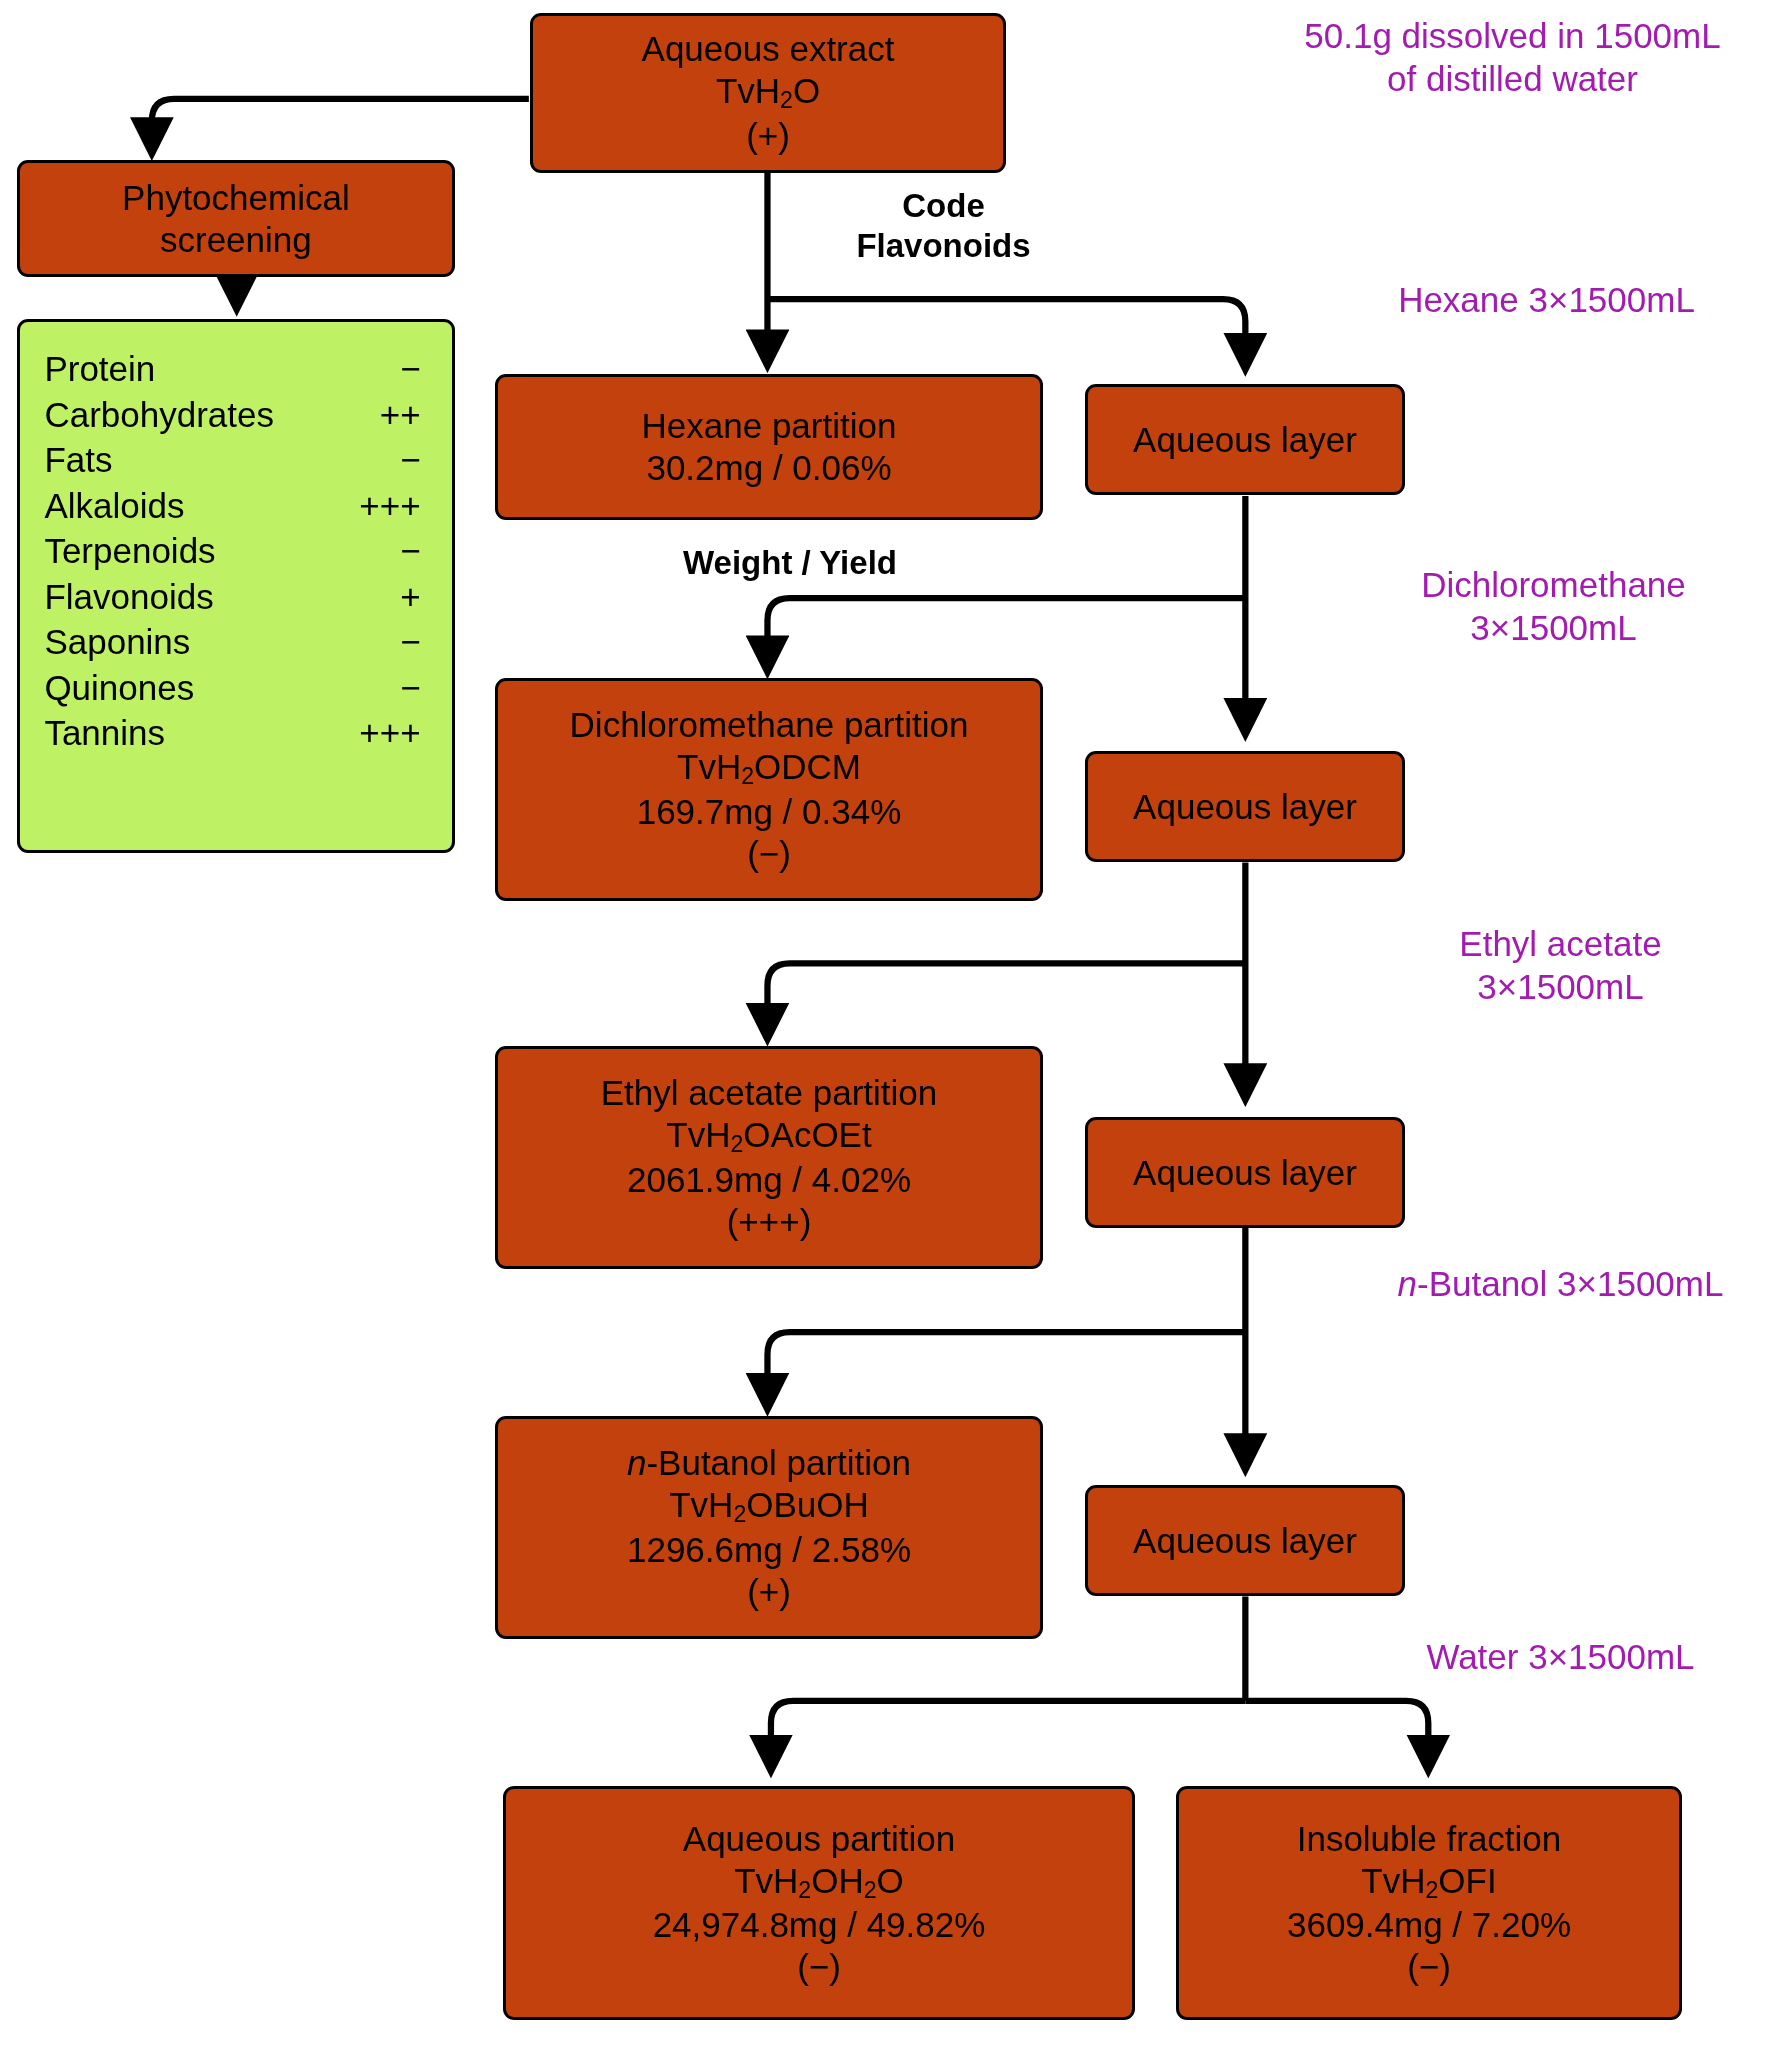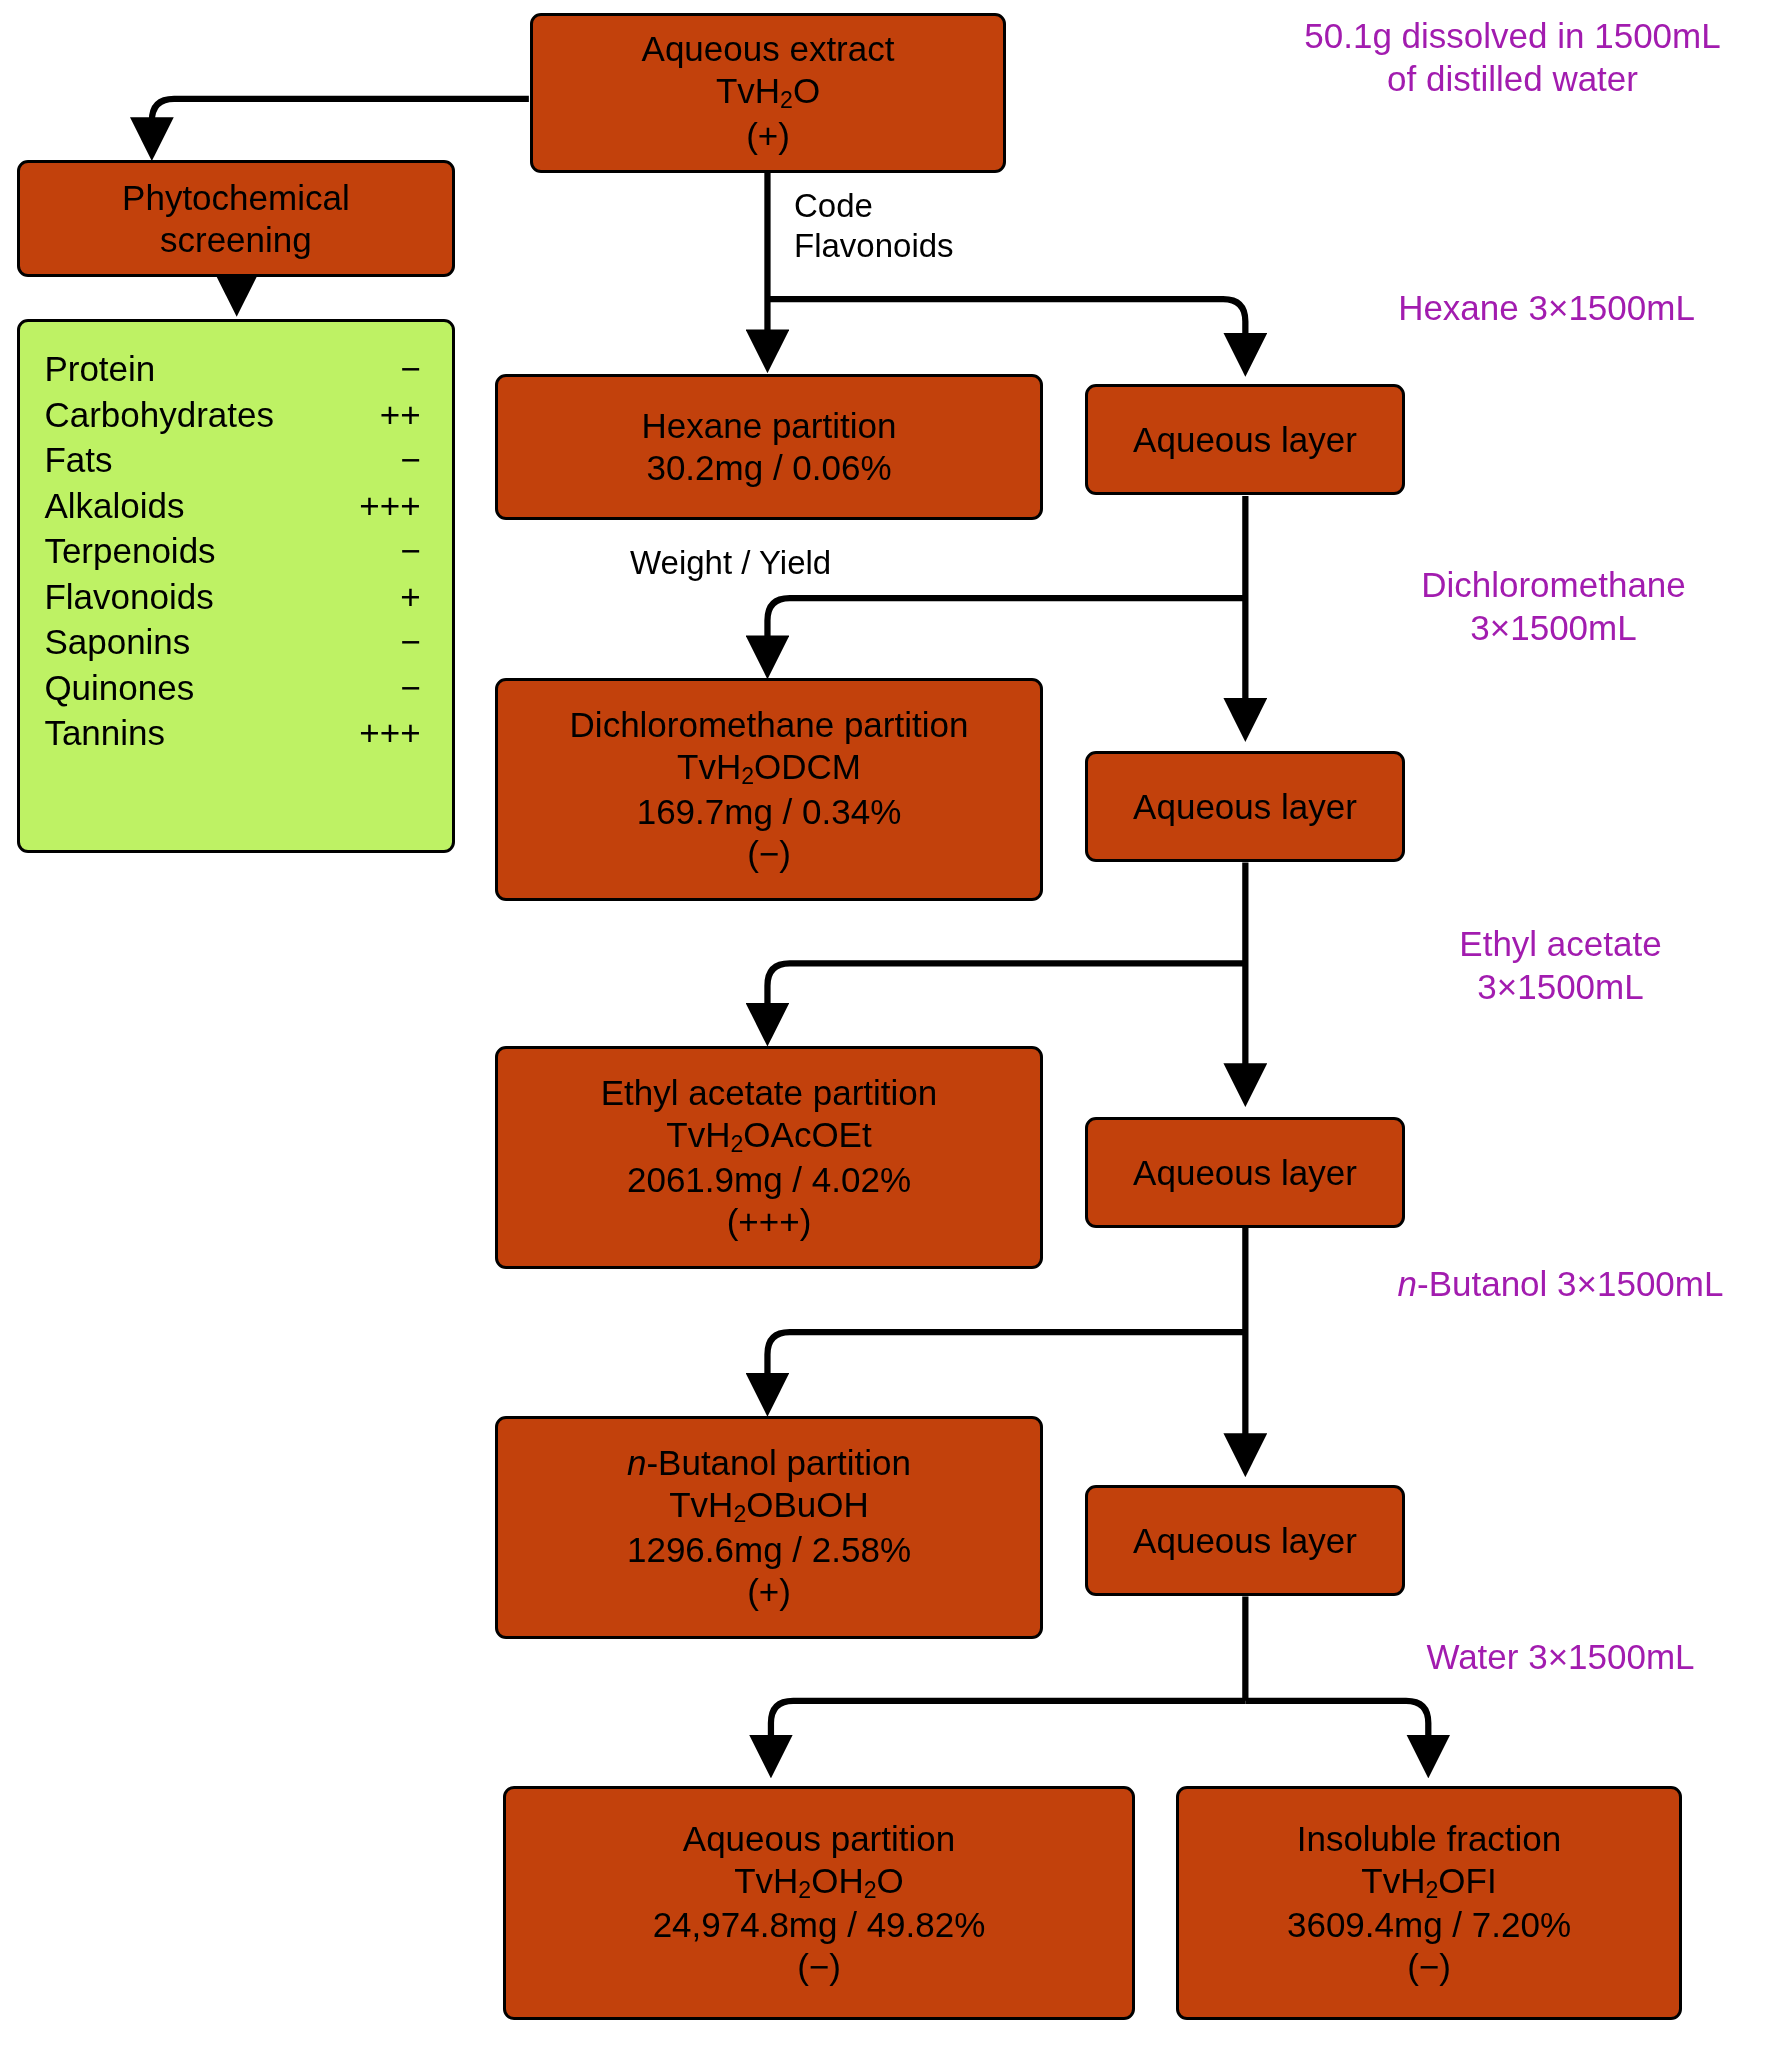--- a/index.html
+++ b/index.html
@@ -62,21 +62,21 @@
   .screening-row .sname { text-align: left; white-space: nowrap; }
   .screening-row .sval { text-align: right; white-space: nowrap; padding-right: 2.8px; }
   .edge-label {
     position: absolute;
     color: #000000;
     font-size: 33px;
     line-height: 1.22;
     white-space: pre-line;
     text-align: center;
   }
-  .edge-label.bold { font-weight: normal; text-align: left; }
+  .edge-label.bold { font-weight: bold; text-align: center; }
   .side-note {
     position: absolute;
     color: #a21caf;
     font-size: 35px;
     line-height: 1.24;
     text-align: center;
     white-space: pre-line;
   }
   .ital { font-style: italic; }
   sub { font-size: 0.66em; vertical-align: -0.22em; }
@@ -222,21 +222,21 @@
   <div class="node" style="left:1085px; top:1485px; width:320px; height:111px;">
     <span class="ln">Aqueous layer</span>
   </div>
 
   <div class="edge-label bold" style="left:794px; top:186px; width:299px;">Code
 Flavonoids</div>
   <div class="edge-label bold" style="left:630px; top:543px; width:320px;">Weight / Yield</div>
 
   <div class="side-note" style="left:1269px; top:14px; width:487px;">50.1g dissolved in 1500mL
 of distilled water</div>
-  <div class="side-note" style="left:1338px; top:278px; width:417px;margin-top:8px;">Hexane 3×1500mL</div>
+  <div class="side-note" style="left:1338px; top:278px; width:417px;">Hexane 3×1500mL</div>
   <div class="side-note" style="left:1338px; top:563px; width:431px;">Dichloromethane
 3×1500mL</div>
   <div class="side-note" style="left:1352px; top:922px; width:417px;">Ethyl acetate
 3×1500mL</div>
   <div class="side-note" style="left:1352px; top:1262px; width:417px;"><em class="ital">n</em><span>-Butanol 3×1500mL</span></div>
   <div class="side-note" style="left:1352px; top:1635px; width:417px;">Water 3×1500mL</div>
 
 </div>
 
 

